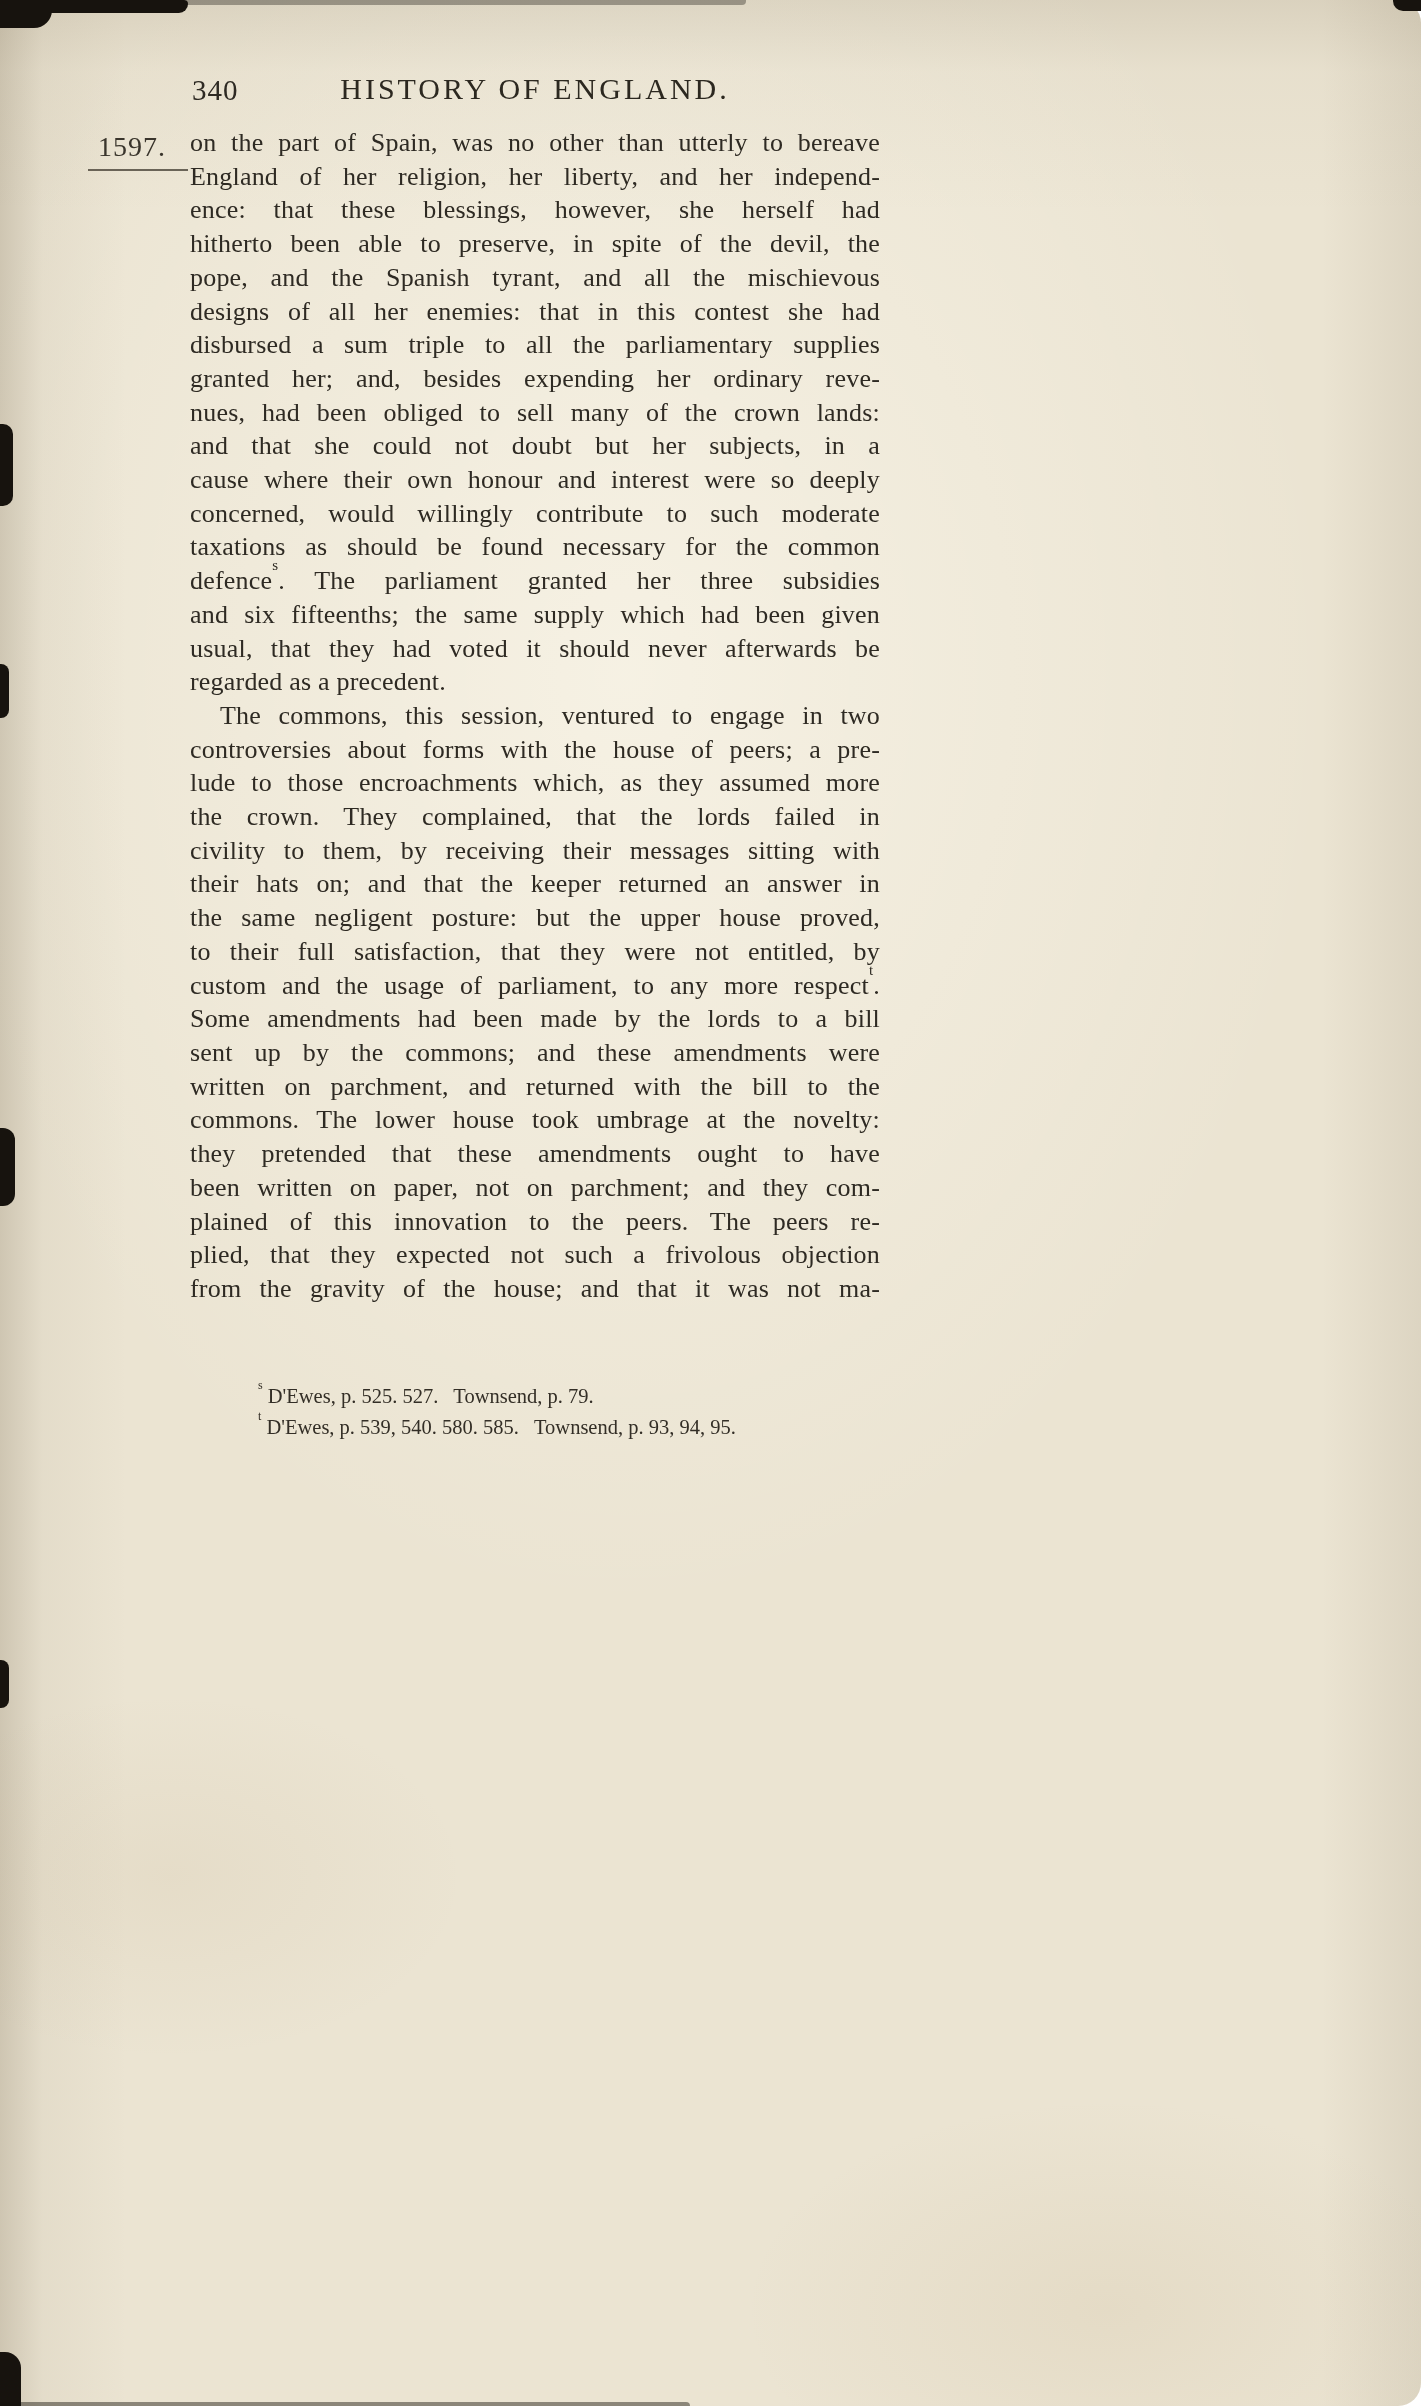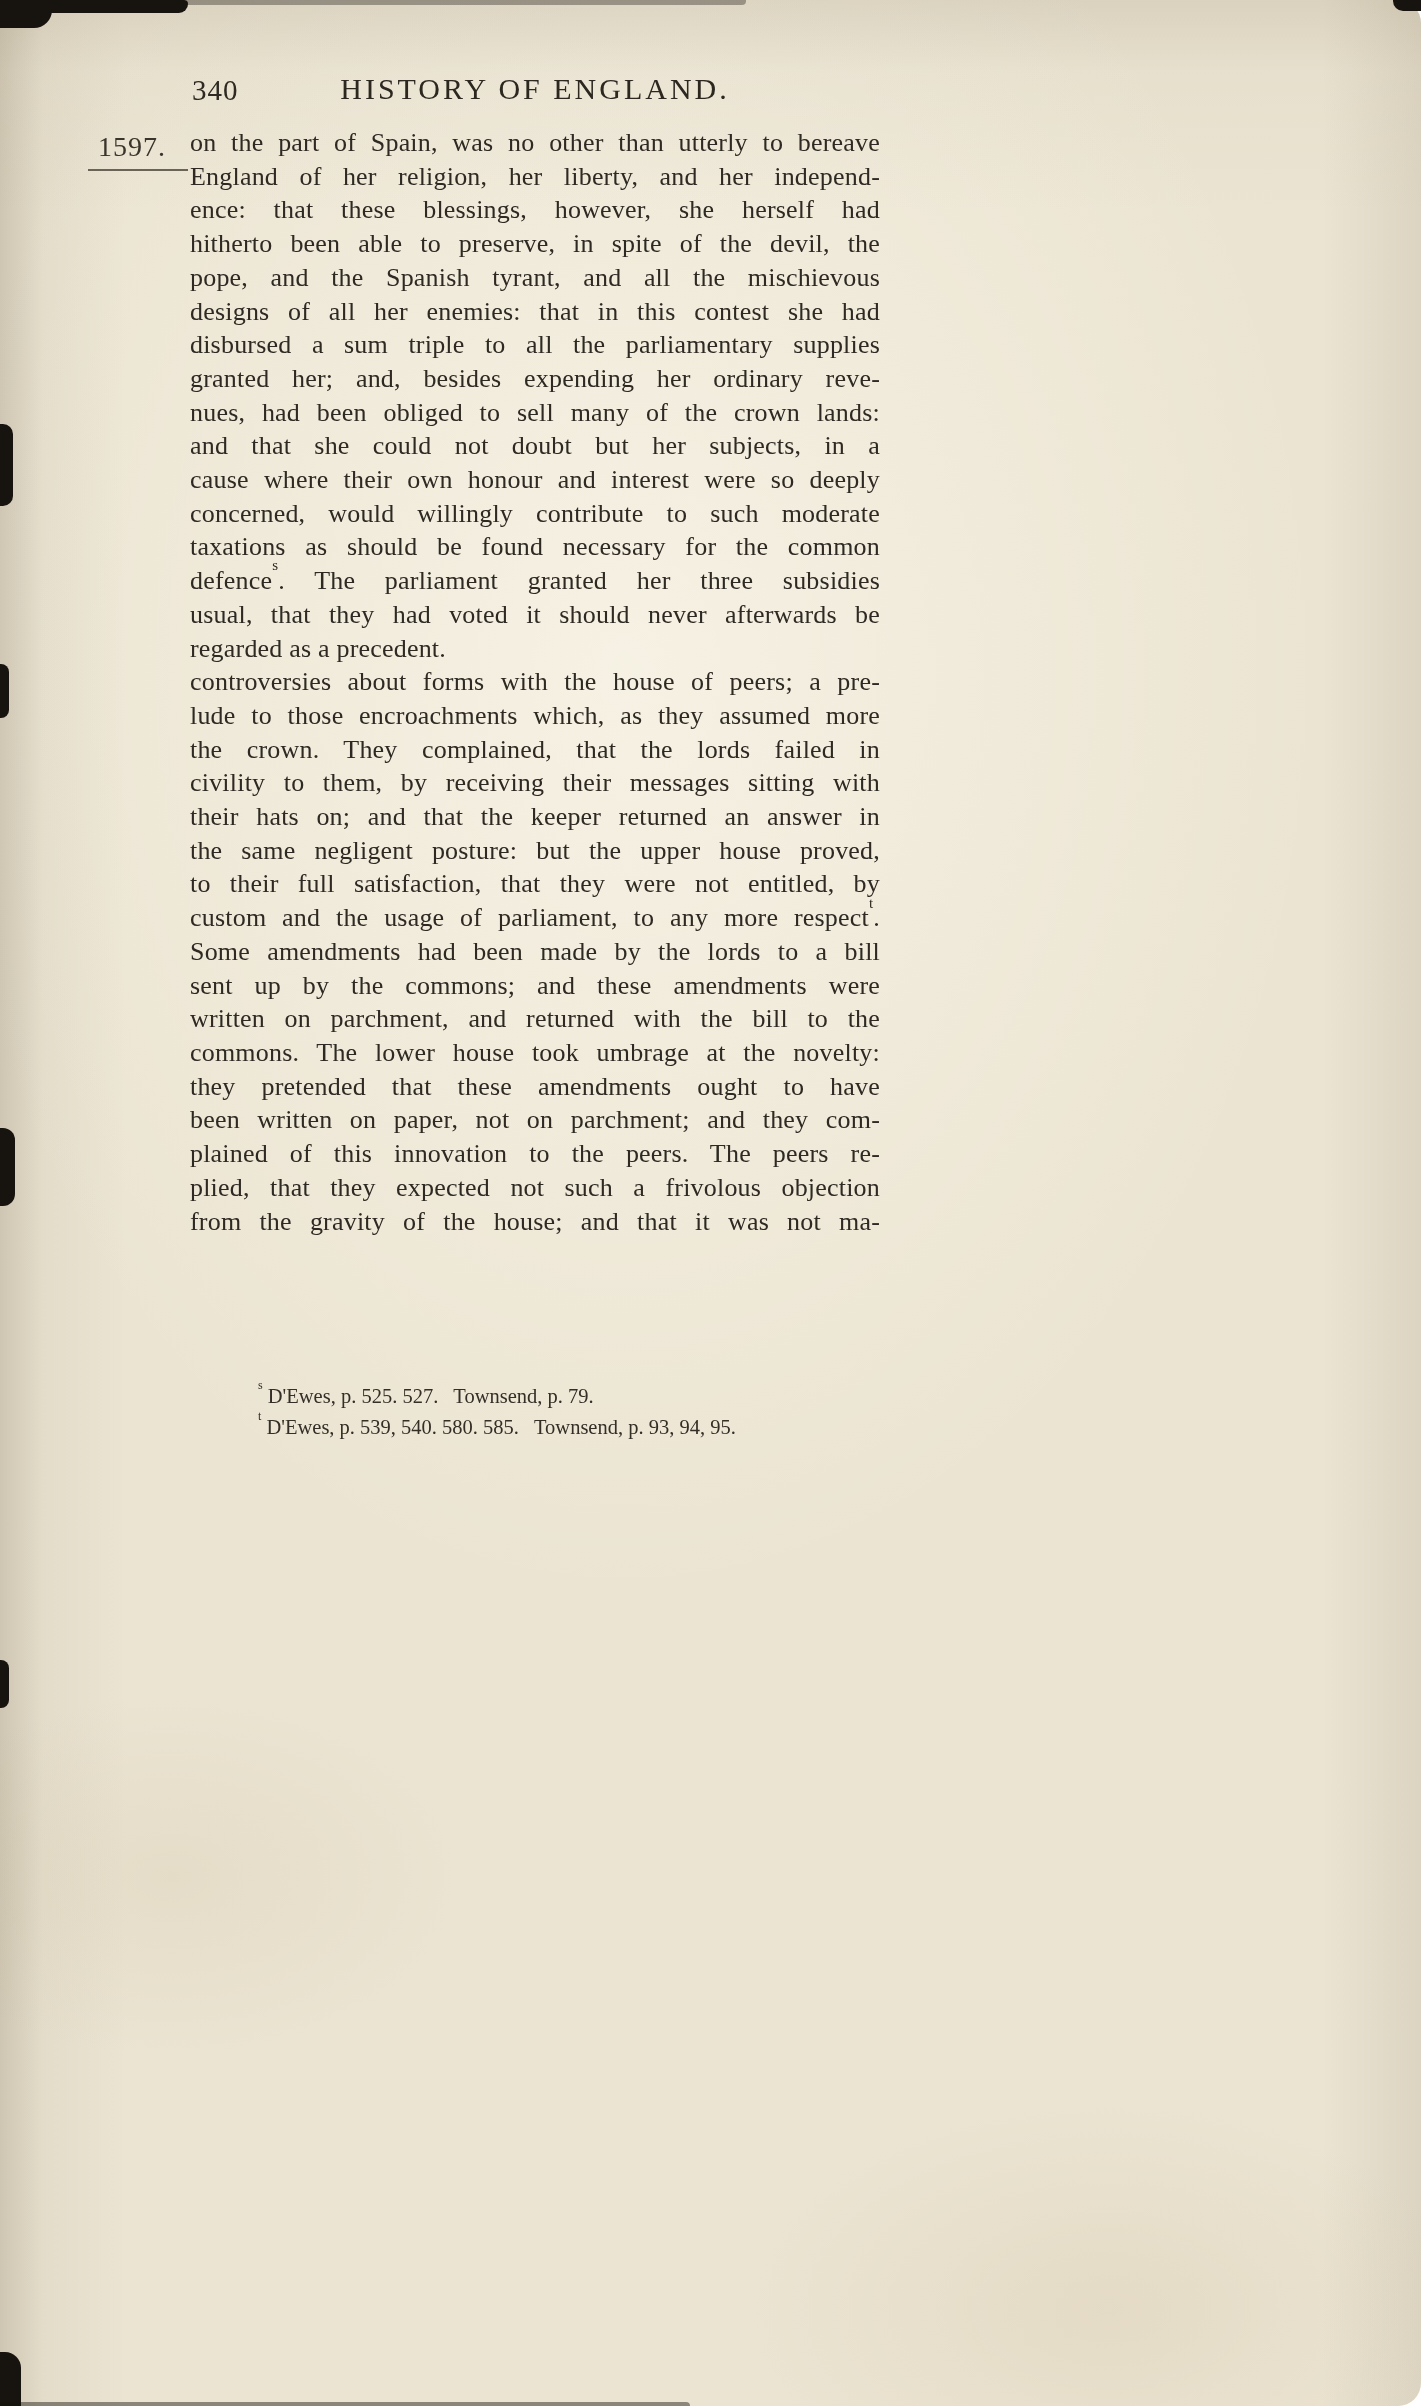--- a/index.html
+++ b/index.html
@@ -108,22 +108,24 @@
       <div class="line">pope, and the Spanish tyrant, and all the mischievous</div>
       <div class="line">designs of all her enemies: that in this contest she had</div>
       <div class="line">disbursed a sum triple to all the parliamentary supplies</div>
       <div class="line">granted her; and, besides expending her ordinary reve-</div>
       <div class="line">nues, had been obliged to sell many of the crown lands:</div>
       <div class="line">and that she could not doubt but her subjects, in a</div>
       <div class="line">cause where their own honour and interest were so deeply</div>
       <div class="line">concerned, would willingly contribute to such moderate</div>
       <div class="line">taxations as should be found necessary for the common</div>
       <div class="line">defence<sup>s</sup>. The parliament granted her three subsidies</div>
+      <div class="line">and six fifteenths; the same supply which had been given</div>
       <div class="line">usual, that they had voted it should never afterwards be</div>
       <div class="line nojust">regarded as a precedent.</div>
+      <div class="line indent">The commons, this session, ventured to engage in two</div>
       <div class="line">controversies about forms with the house of peers; a pre-</div>
       <div class="line">lude to those encroachments which, as they assumed more</div>
       <div class="line">the crown. They complained, that the lords failed in</div>
       <div class="line">civility to them, by receiving their messages sitting with</div>
       <div class="line">their hats on; and that the keeper returned an answer in</div>
       <div class="line">the same negligent posture: but the upper house proved,</div>
       <div class="line">to their full satisfaction, that they were not entitled, by</div>
       <div class="line">custom and the usage of parliament, to any more respect<sup>t</sup>.</div>
       <div class="line">Some amendments had been made by the lords to a bill</div>
       <div class="line">sent up by the commons; and these amendments were</div>

